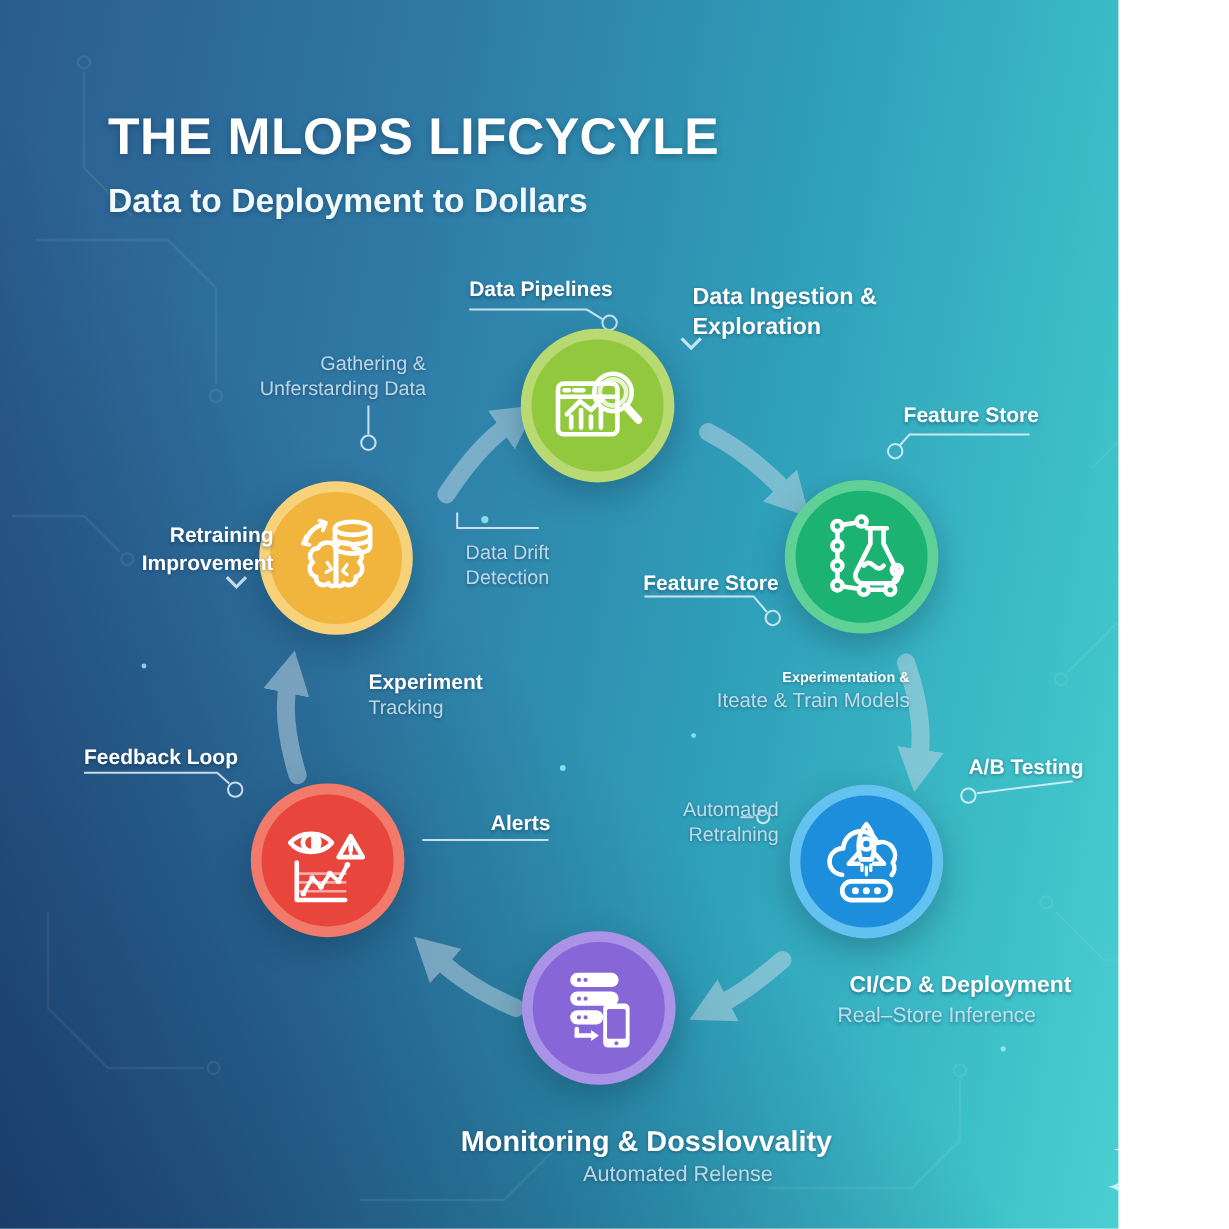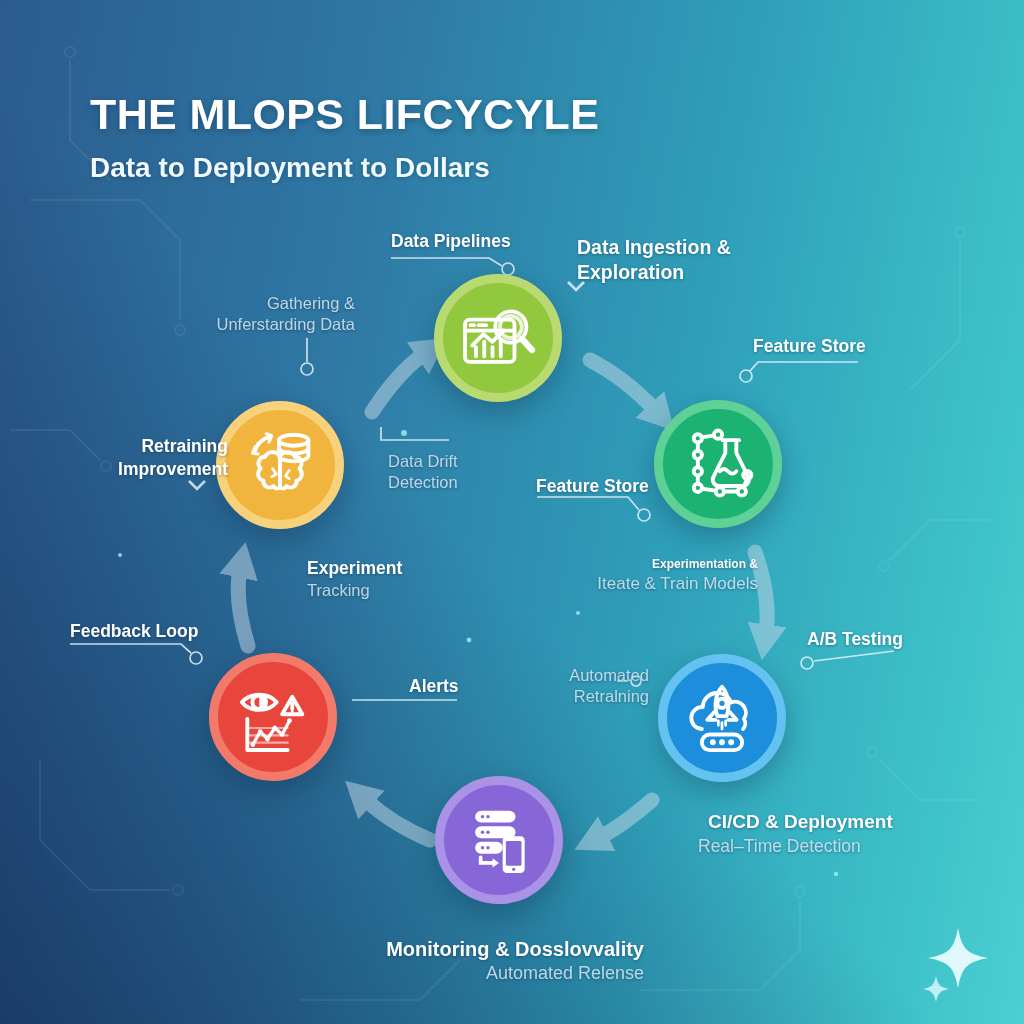--- a/index.html
+++ b/index.html
@@ -1,18 +1,18 @@
 <!DOCTYPE html>
 <html><head>
 <meta charset="utf-8">
 <style>
   *{margin:0;padding:0;box-sizing:border-box}
   html,body{width:1024px;height:1024px}
   body{font-family:"Liberation Sans",sans-serif;overflow:hidden}
-  .canvas{position:relative;width:1024px;height:1024px;overflow:hidden;
+  .canvas{position:relative;width:932px;height:1024px;overflow:hidden;
     background:
       linear-gradient(to top right, rgba(15,32,76,.62) 0%, rgba(15,32,76,0) 46%),
       linear-gradient(100deg,#2b5c8e 0%,#2f7aa5 34%,#2fa0ba 64%,#3fc3ca 90%,#4ccfd2 100%);}
   svg.layer{position:absolute;left:0;top:0;width:1024px;height:1024px;pointer-events:none}
   .decor{z-index:0}.flows{z-index:1}
   .header{position:absolute;left:90px;top:90px;z-index:3;color:#fff}
   .header h1{font-size:43px;font-weight:800;letter-spacing:.4px;text-shadow:0 2px 6px rgba(8,30,60,.35)}
   .header .sub{margin-top:13px;font-size:28px;font-weight:700;color:#f0f9fd;text-shadow:0 1px 4px rgba(8,30,60,.3)}
   .node{position:absolute;width:128px;height:128px;border-radius:50%;border:9px solid #fff;
     display:flex;align-items:center;justify-content:center;z-index:2;
@@ -268,24 +268,24 @@
 
   <div class="lbl light ctr" style="left:517px;top:665px;width:132px">
     <div>Automated</div>
     <div>Retralning</div>
   </div>
 
   <div class="lbl b" style="left:807px;top:628px">A/B Testing</div>
 
   <div class="lbl" style="left:698px;top:810px">
     <div class="cap" style="padding-left:10px">CI/CD &amp; Deployment</div>
-    <div class="light-lg">Real–Time Detection</div>
+    <div class="light-lg">Real–Store Inference</div>
   </div>
 
   <div class="lbl" style="left:124px;top:810px">
   </div>
 
   <div class="lbl ctr" style="left:384px;top:936px;width:260px">
-    <div class="cap" style="font-size:20px">Monitoring &amp; Dosslovvality</div>
+    <div class="cap" style="font-size:24px">Monitoring &amp; Dosslovvality</div>
     <div class="light-lg" style="font-size:18px">Automated Relense</div>
   </div>
 
 </div>
 
 </body></html>

